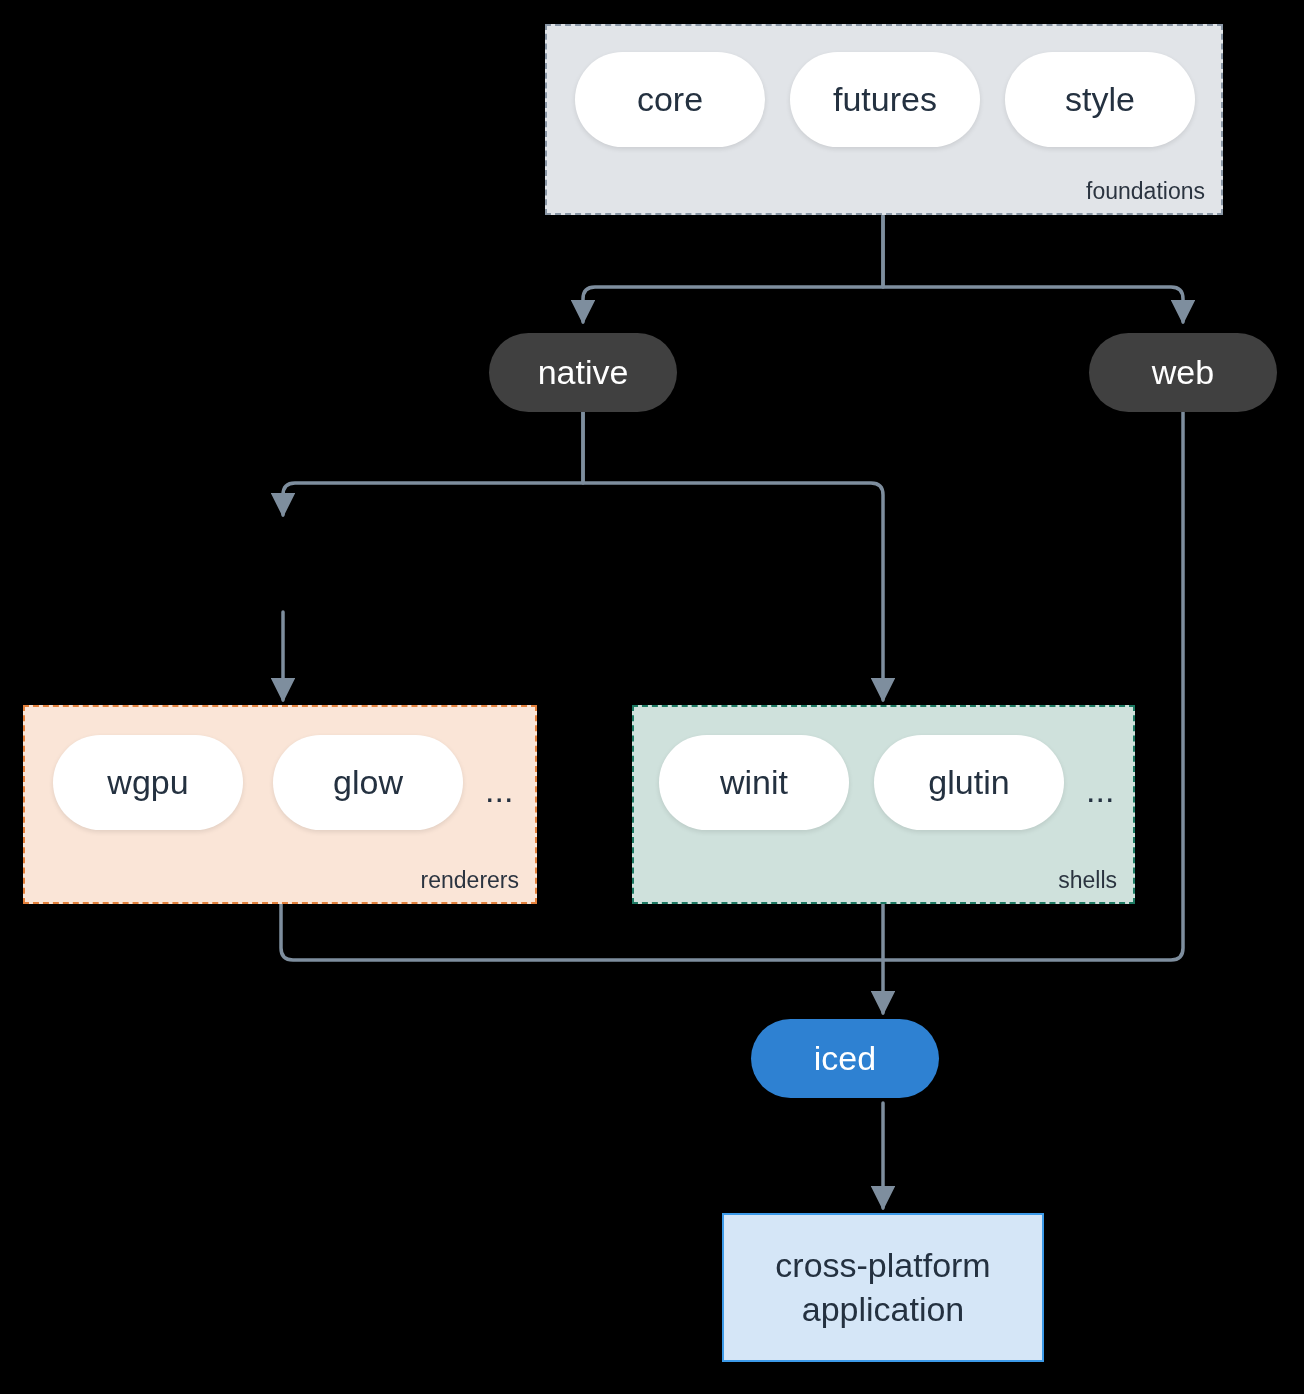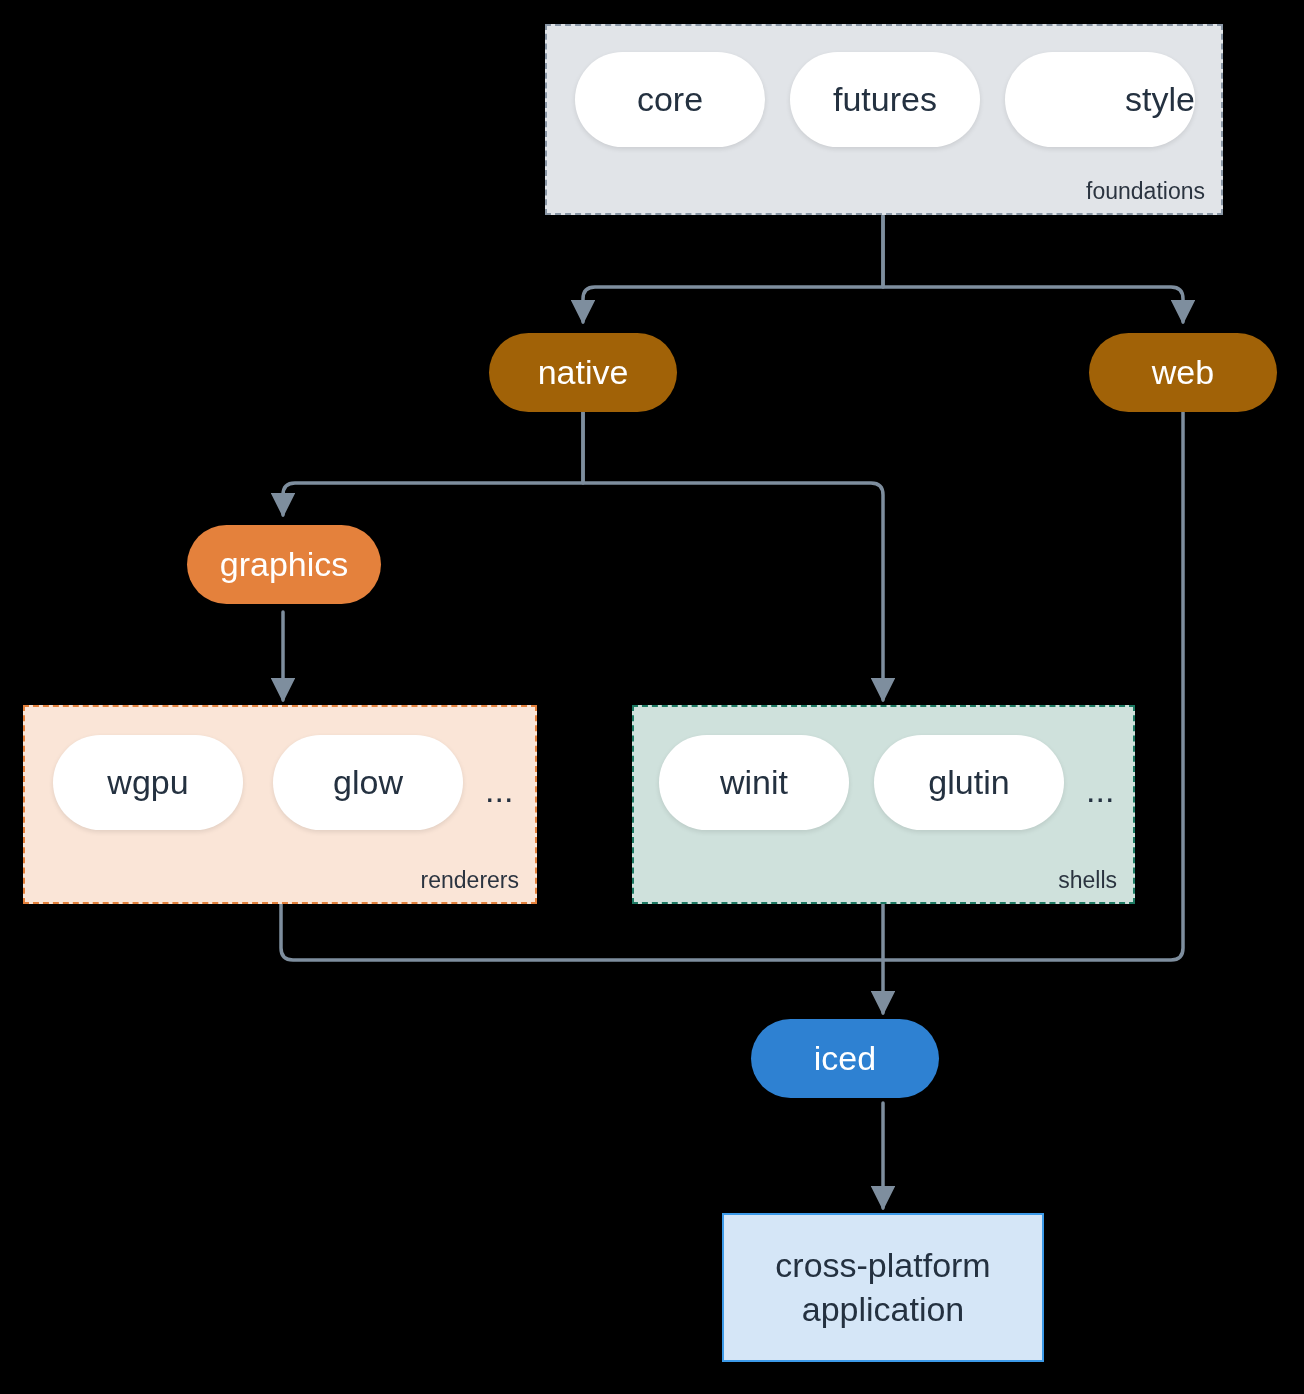--- a/index.html
+++ b/index.html
@@ -87,21 +87,21 @@
   .node {
     position: absolute;
     display: flex;
     align-items: center;
     justify-content: center;
     border-radius: 40px;
     font-size: 34px;
     color: #ffffff;
     box-sizing: border-box;
   }
-  .node-purple { background: #a16207; text-align: right; }
+  .node-purple { background: #404040; text-align: right; }
   .node-orange { background: #e4813c; }
   .node-blue   { background: #2e81d2; }
 
   
   #node-app {
     position: absolute;
     left: 722px;
     top: 1213px;
     width: 322px;
     height: 149px;
@@ -149,21 +149,21 @@
     </g>
   </svg>
 
   <div class="cluster" id="cluster-foundations">
     <div class="pill" style="left:28px; top:26px; width:190px; height:95px;">
       <span>core</span>
     </div>
     <div class="pill" style="left:243px; top:26px; width:190px; height:95px;">
       <span>futures</span>
     </div>
-    <div class="pill" style="left:458px; top:26px; width:190px; height:95px;justify-content:flex-end;">
+    <div class="pill" style="left:458px; top:26px; width:190px; height:95px;">
       <span>style</span>
     </div>
     <div class="cluster-label">foundations</div>
   </div>
 
   <div class="cluster" id="cluster-renderers">
     <div class="pill" style="left:28px; top:28px; width:190px; height:95px;">
       <span>wgpu</span>
     </div>
     <div class="pill" style="left:248px; top:28px; width:190px; height:95px;">
@@ -185,23 +185,20 @@
   </div>
 
   <div class="node node-purple" id="node-native" style="left:489px; top:333px; width:188px; height:79px;">
     <span>native</span>
   </div>
 
   <div class="node node-purple" id="node-web" style="left:1089px; top:333px; width:188px; height:79px;">
     <span>web</span>
   </div>
 
-  <div class="node node-orange" id="node-graphics" style="left:187px; top:525px; width:194px; height:79px;">
-    <span>graphics</span>
-  </div>
 
   <div class="node node-blue" id="node-iced" style="left:751px; top:1019px; width:188px; height:79px;">
     <span>iced</span>
   </div>
 
   <div id="node-app">
     <span>cross-platform</span>
     <span>application</span>
   </div>
 

